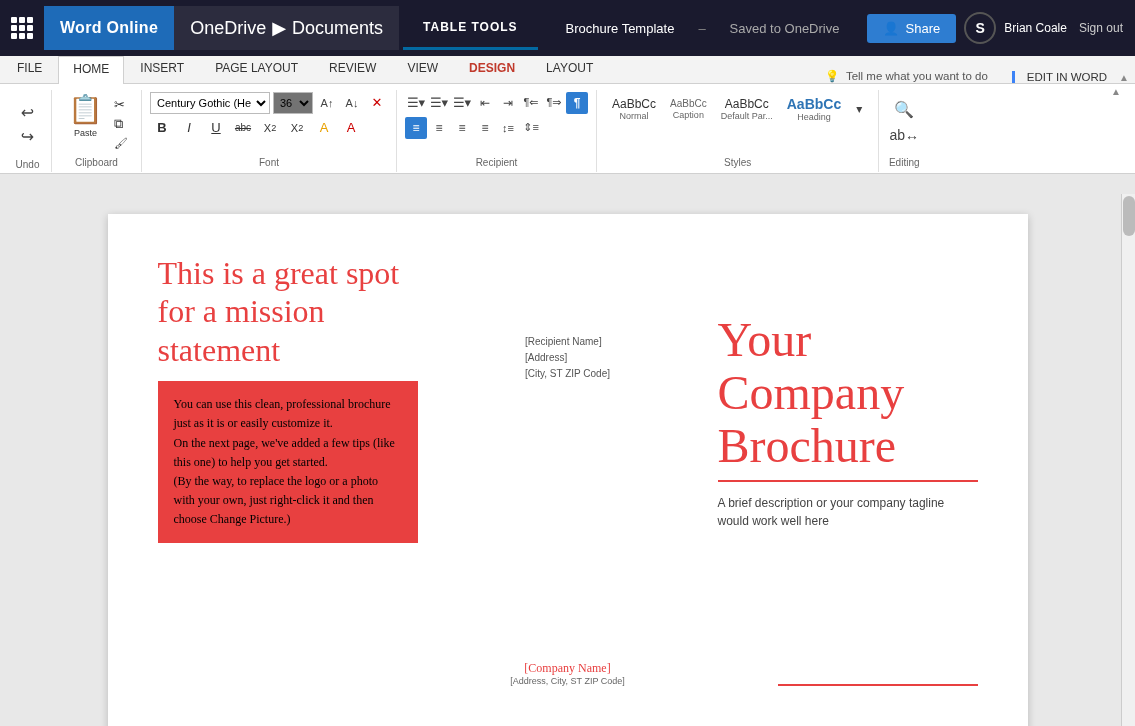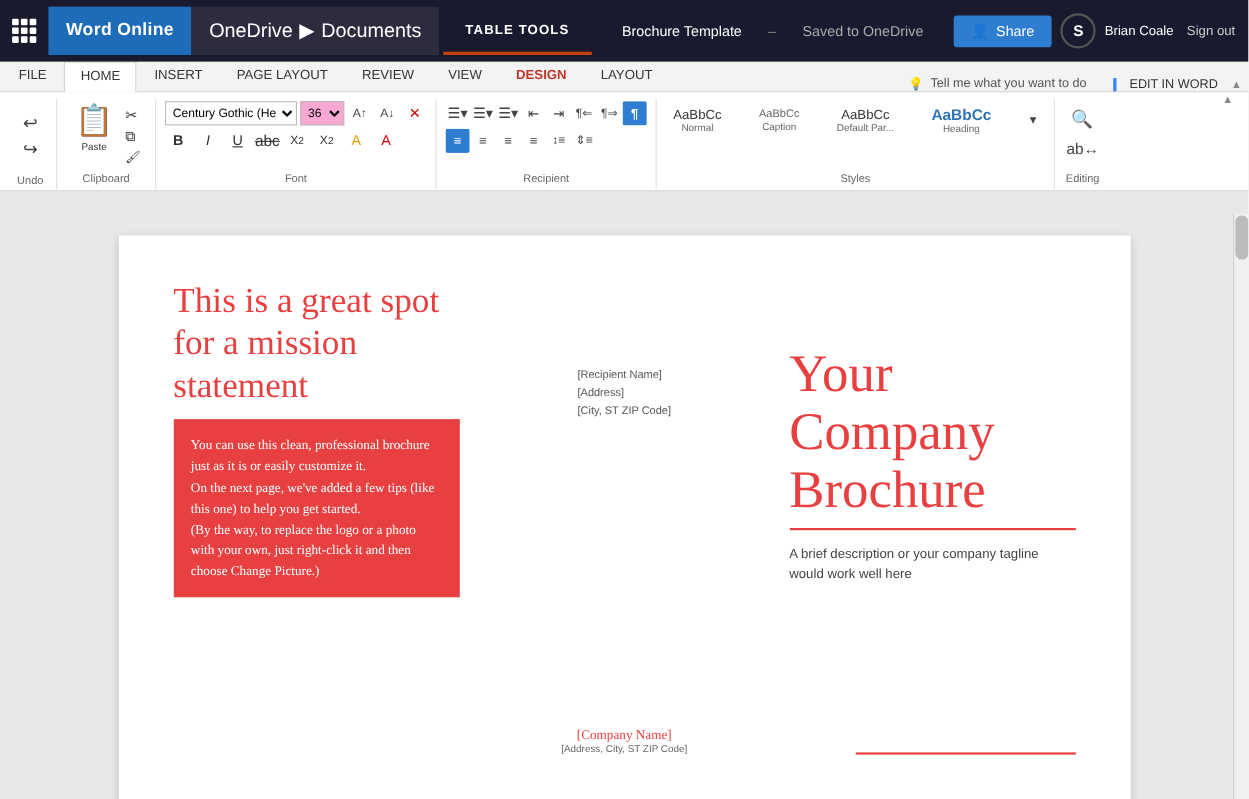--- a/index.html
+++ b/index.html
@@ -56,21 +56,21 @@
     .nav-sep { margin: 0 6px; color: #888; }
     .table-tools-tab {
       height: 44px;
       display: flex;
       align-items: center;
       padding: 0 20px;
       font-size: 12px;
       font-weight: 600;
       color: white;
       background: transparent;
-      border-bottom: 3px solid #c2410c;
+      border-bottom: 3px solid #0369a1;
       letter-spacing: 1px;
       flex-shrink: 0;
     }
     .doc-title-area {
       flex: 1;
       display: flex;
       align-items: center;
       justify-content: center;
       font-size: 13px;
       color: #ddd;
@@ -200,21 +200,21 @@
       height: 22px;
       background: white;
       cursor: pointer;
       width: 120px;
     }
     .size-select {
       font-size: 11px;
       border: 1px solid #bbb;
       padding: 1px 2px;
       height: 22px;
-      background: #f9a8d4;
+      background: #737373;
       cursor: pointer;
       width: 40px;
     }
     .icon-btn {
       width: 22px; height: 22px;
       display: flex; align-items: center; justify-content: center;
       border: 1px solid transparent;
       border-radius: 2px;
       cursor: pointer;
       font-size: 12px;
@@ -225,29 +225,29 @@
       display: flex; align-items: center; justify-content: center;
       border: 1px solid transparent;
       border-radius: 2px;
       cursor: pointer;
       font-size: 13px;
       color: #333;
     }
     .format-btn.bold { font-weight: bold; }
     .format-btn.italic { font-style: italic; }
     .format-btn.underline { text-decoration: underline; }
-    .format-btn.strikethrough { text-decoration: line-through; font-size: 14px; }
+    .format-btn.strikethrough { text-decoration: line-through; font-size: 10px; }
 
     
     .para-btns { display: flex; align-items: center; gap: 1px; }
 
     
     .styles-grid {
       display: flex;
-      gap: 20px;
+      gap: 0;
       align-items: center;
     }
     .style-item {
       display: flex;
       flex-direction: column;
       align-items: center;
       padding: 3px 6px;
       cursor: pointer;
       border: 1px solid transparent;
       border-radius: 2px;
@@ -296,21 +296,21 @@
     .mission-title {
       color: #e84040;
       font-size: 32px;
       line-height: 1.2;
       font-family: Georgia, serif;
       margin-bottom: 12px;
     }
     .mission-box {
       background: #e84040;
       padding: 14px 16px;
-      color: #ffffff;
+      color: #000000;
       font-size: 12px;
       line-height: 1.6;
       font-family: Georgia, serif;
     }
 
     .address-col {
       display: flex;
       flex-direction: column;
       justify-content: space-between;
       align-items: center;

